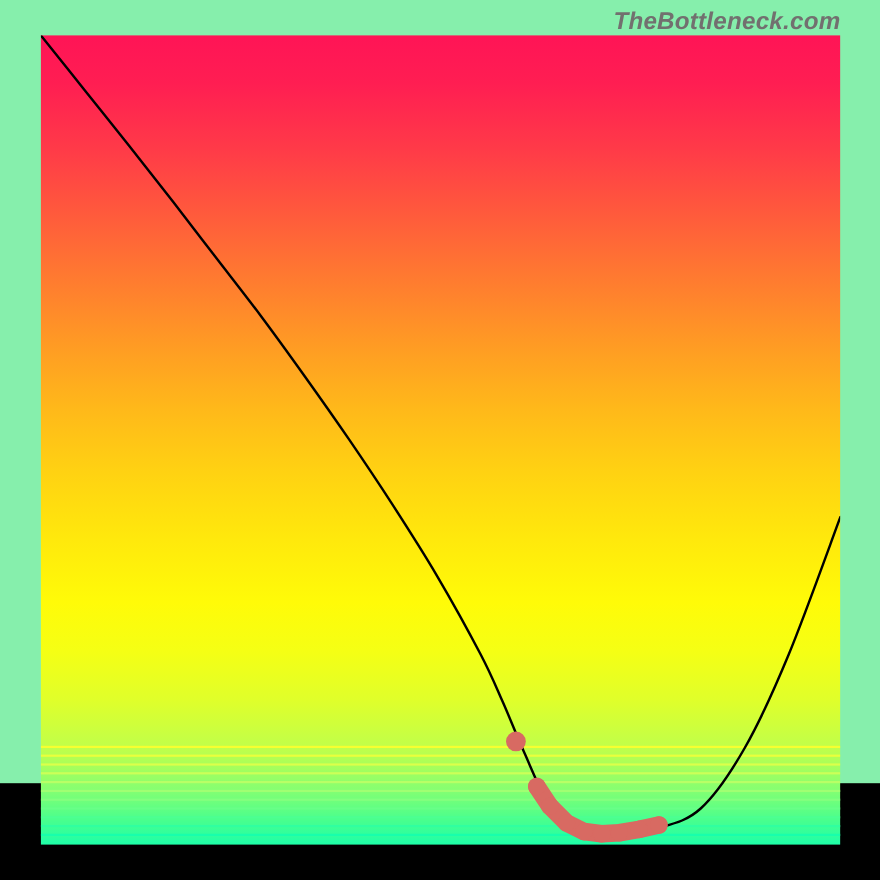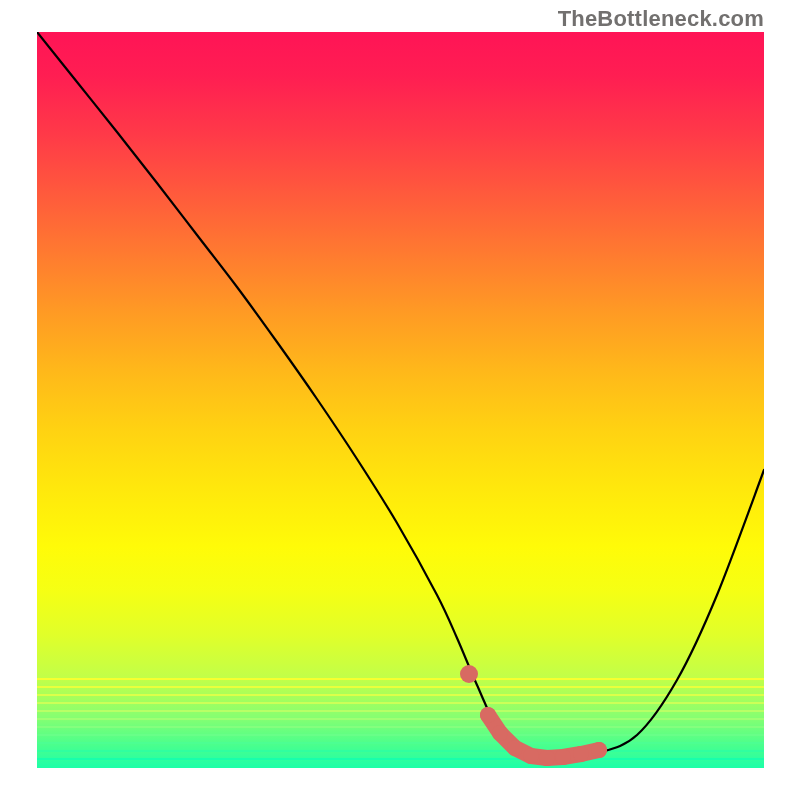--- a/index.html
+++ b/index.html
@@ -6,22 +6,23 @@
     margin: 0;
     padding: 0;
     width: 800px;
     height: 800px;
     background: #000000;
     overflow: hidden;
   }
   .stage {
     position: relative;
     width: 800px;
-    height: 800px;
-    background: #ffffff;
+    height: 712px;
+    background: #86efac;
+    font-style: italic;
   }
   .plot {
     position: absolute;
     left: 37px;
     top: 32px;
     width: 727px;
     height: 736px;
     overflow: hidden;
   }
   .gradient {

